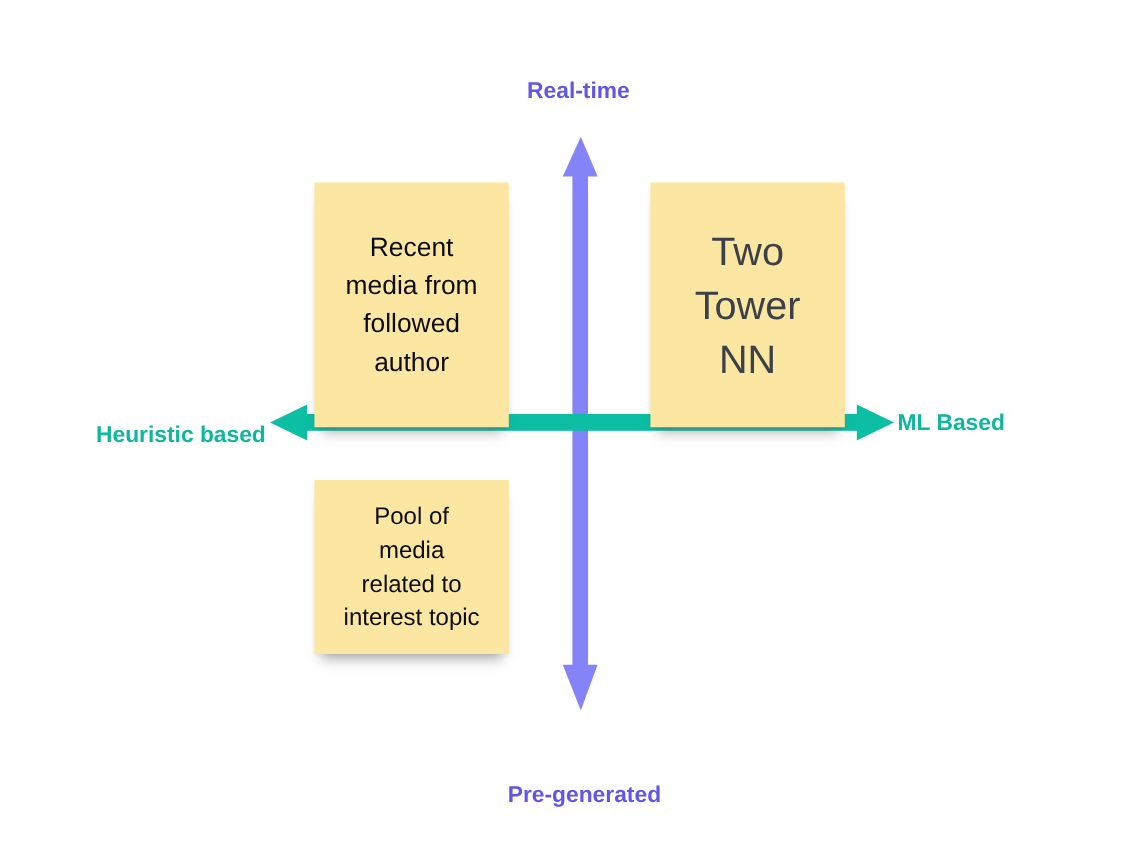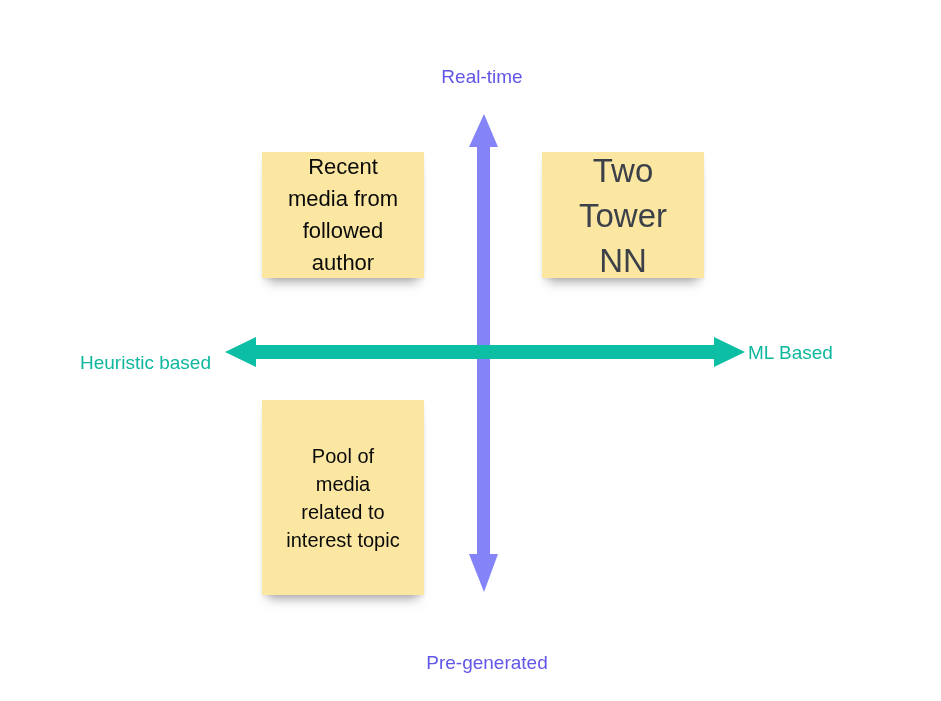--- a/index.html
+++ b/index.html
@@ -21,41 +21,41 @@
     top: 0;
     width: 941px;
     height: 701px;
     display: block;
   }
   .v-fill { fill: var(--vertical-arrow); }
   .h-fill { fill: var(--horizontal-arrow); }
 
   .axis-label {
     position: absolute;
-    font-weight: normal;
+    font-weight: bold;
     font-size: 19px;
     line-height: 22px;
     white-space: nowrap;
   }
   .axis-label.vert {
     color: var(--vertical-label);
     transform: translateX(-50%);
   }
   .axis-label.vert.top    { left: 482px; top: 66px; }
   .axis-label.vert.bottom { left: 487px; top: 612px; margin-top: 40px; }
   .axis-label.horiz {
     color: var(--horizontal-label);
   }
   .axis-label.horiz.left  { left: 68px;  top: 352px; margin-left: 12px; }
   .axis-label.horiz.right { left: 748px; top: 342px; }
 
   .note {
     position: absolute;
     width: 162px;
-    height: 126px;
+    height: 204px;
     background: var(--note-fill);
     display: flex;
     align-items: center;
     justify-content: center;
     text-align: center;
     white-space: pre-line;
     box-shadow: 0 10px 10px -6px rgba(105, 105, 105, 0.55),
                 0 2px 3px rgba(0, 0, 0, 0.06);
   }
   .note.tl {
@@ -63,21 +63,21 @@
     font-size: 22px; line-height: 32px;
     color: var(--note-text);
   }
   .note.tr {
     left: 542px; top: 152px;
     font-size: 33px; line-height: 45px;
     color: var(--note-text-top-right);
   }
   .note.bl {
     left: 262px; top: 400px;
-    height: 195px;
+    height: 145px;
     font-size: 20px; line-height: 28px;
     color: var(--note-text);
   }
   .note.br {
     left: 542px; top: 400px;
     height: 161px;
     font-size: 21px; line-height: 29px;
     color: var(--note-text);
   }
 </style>

